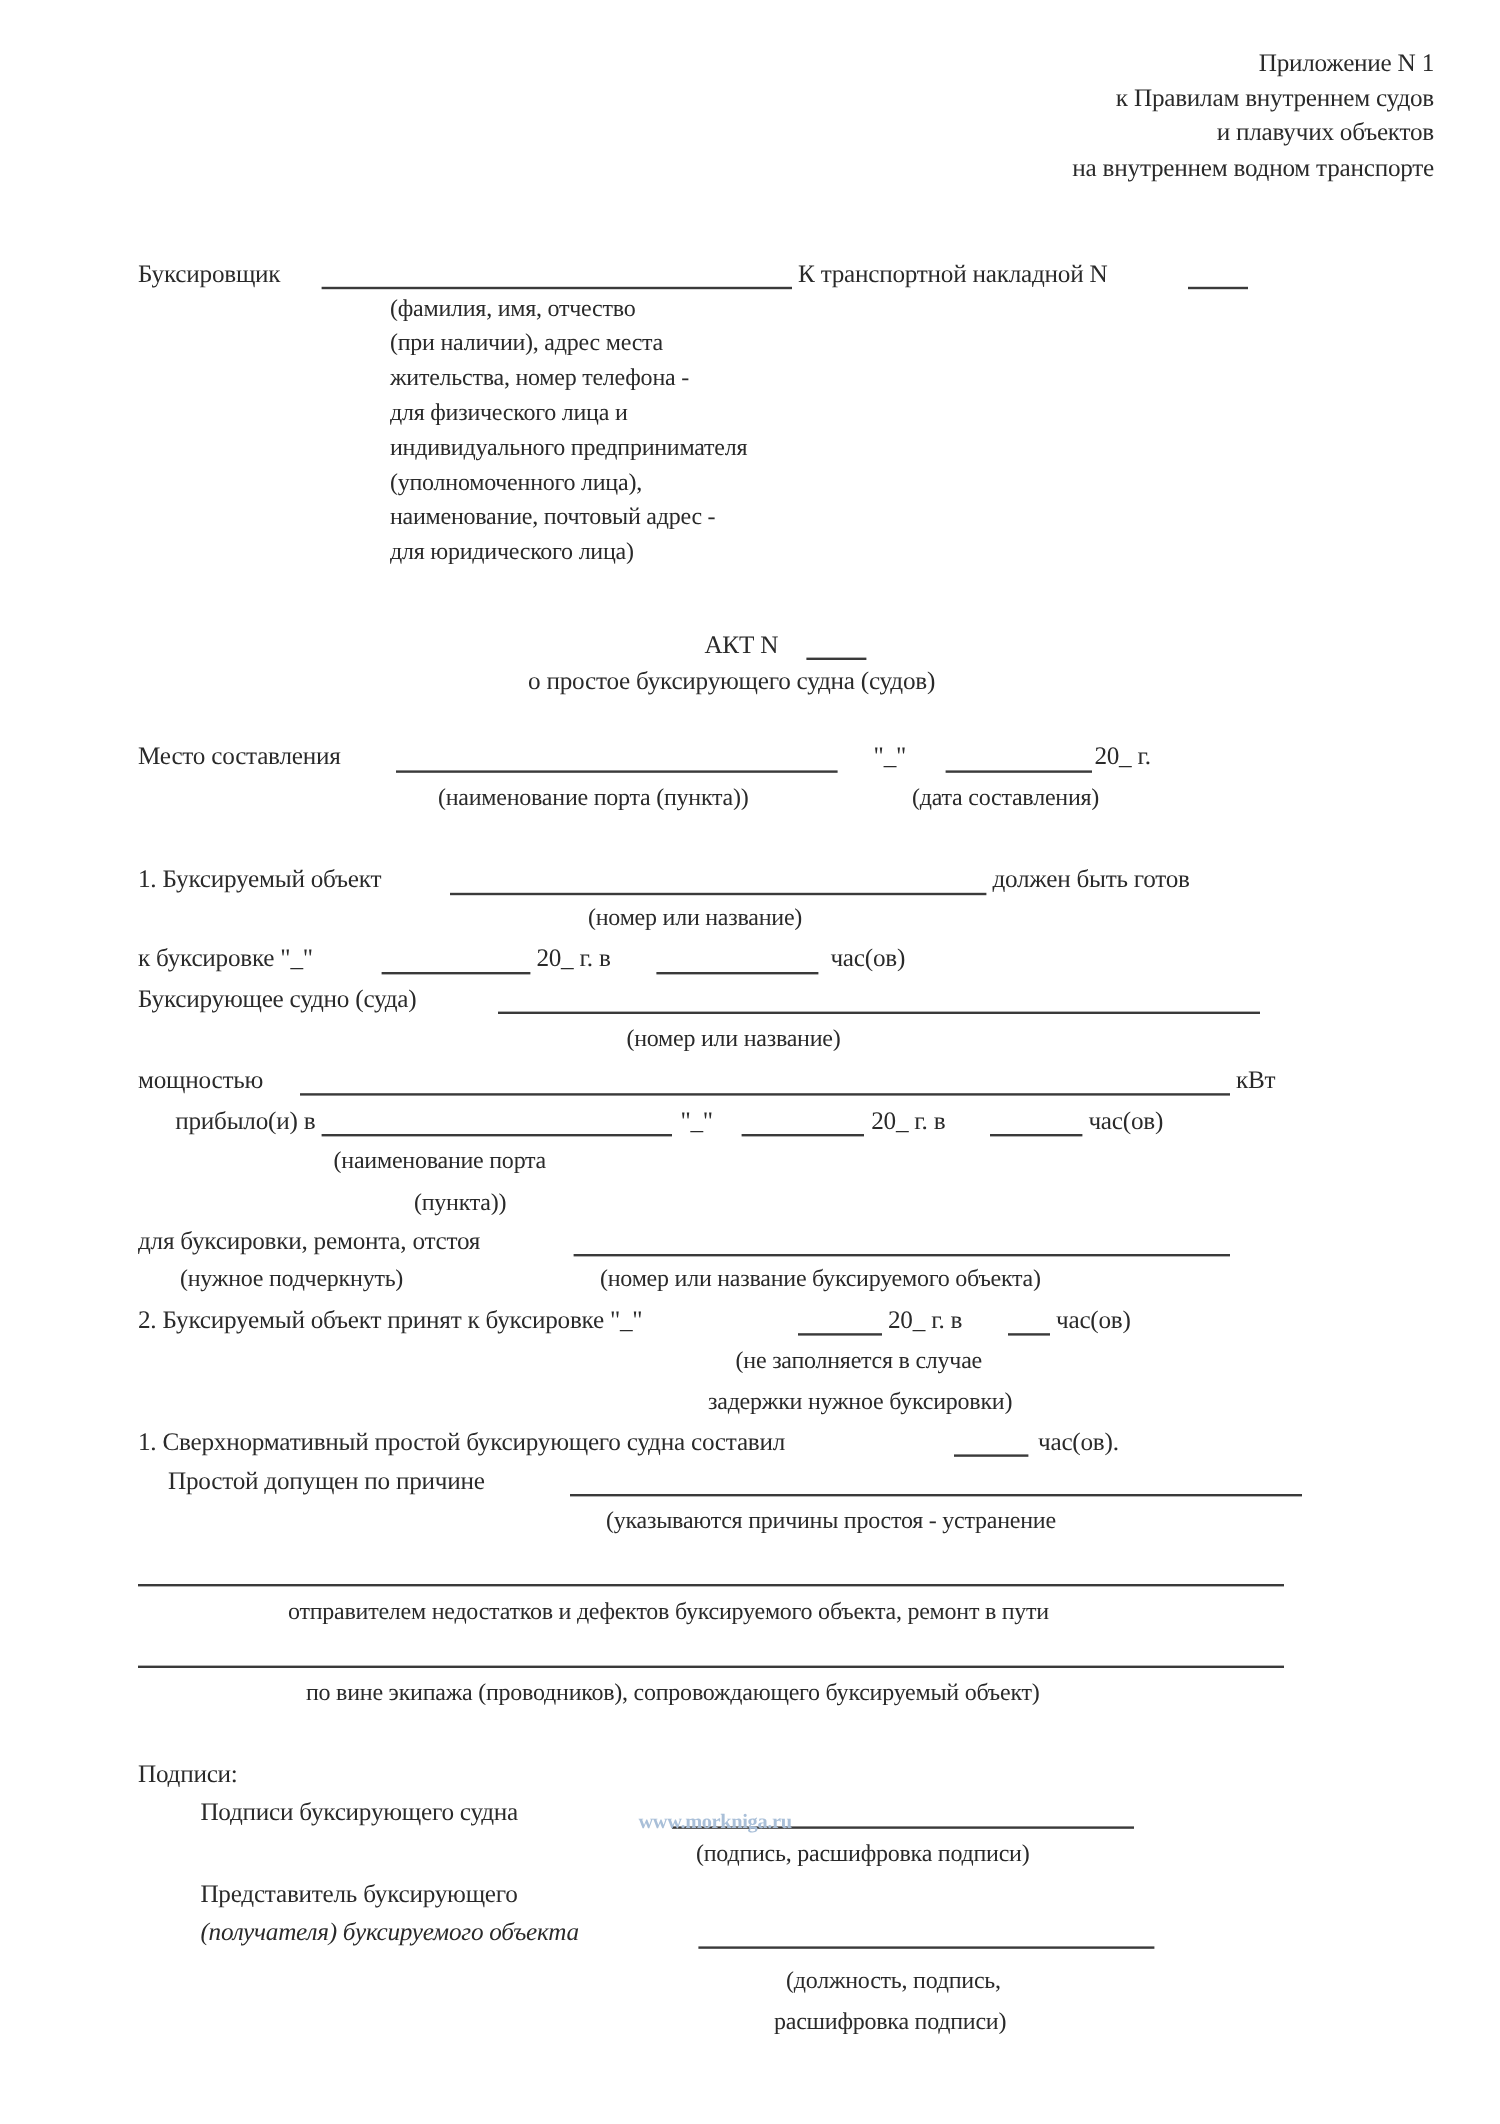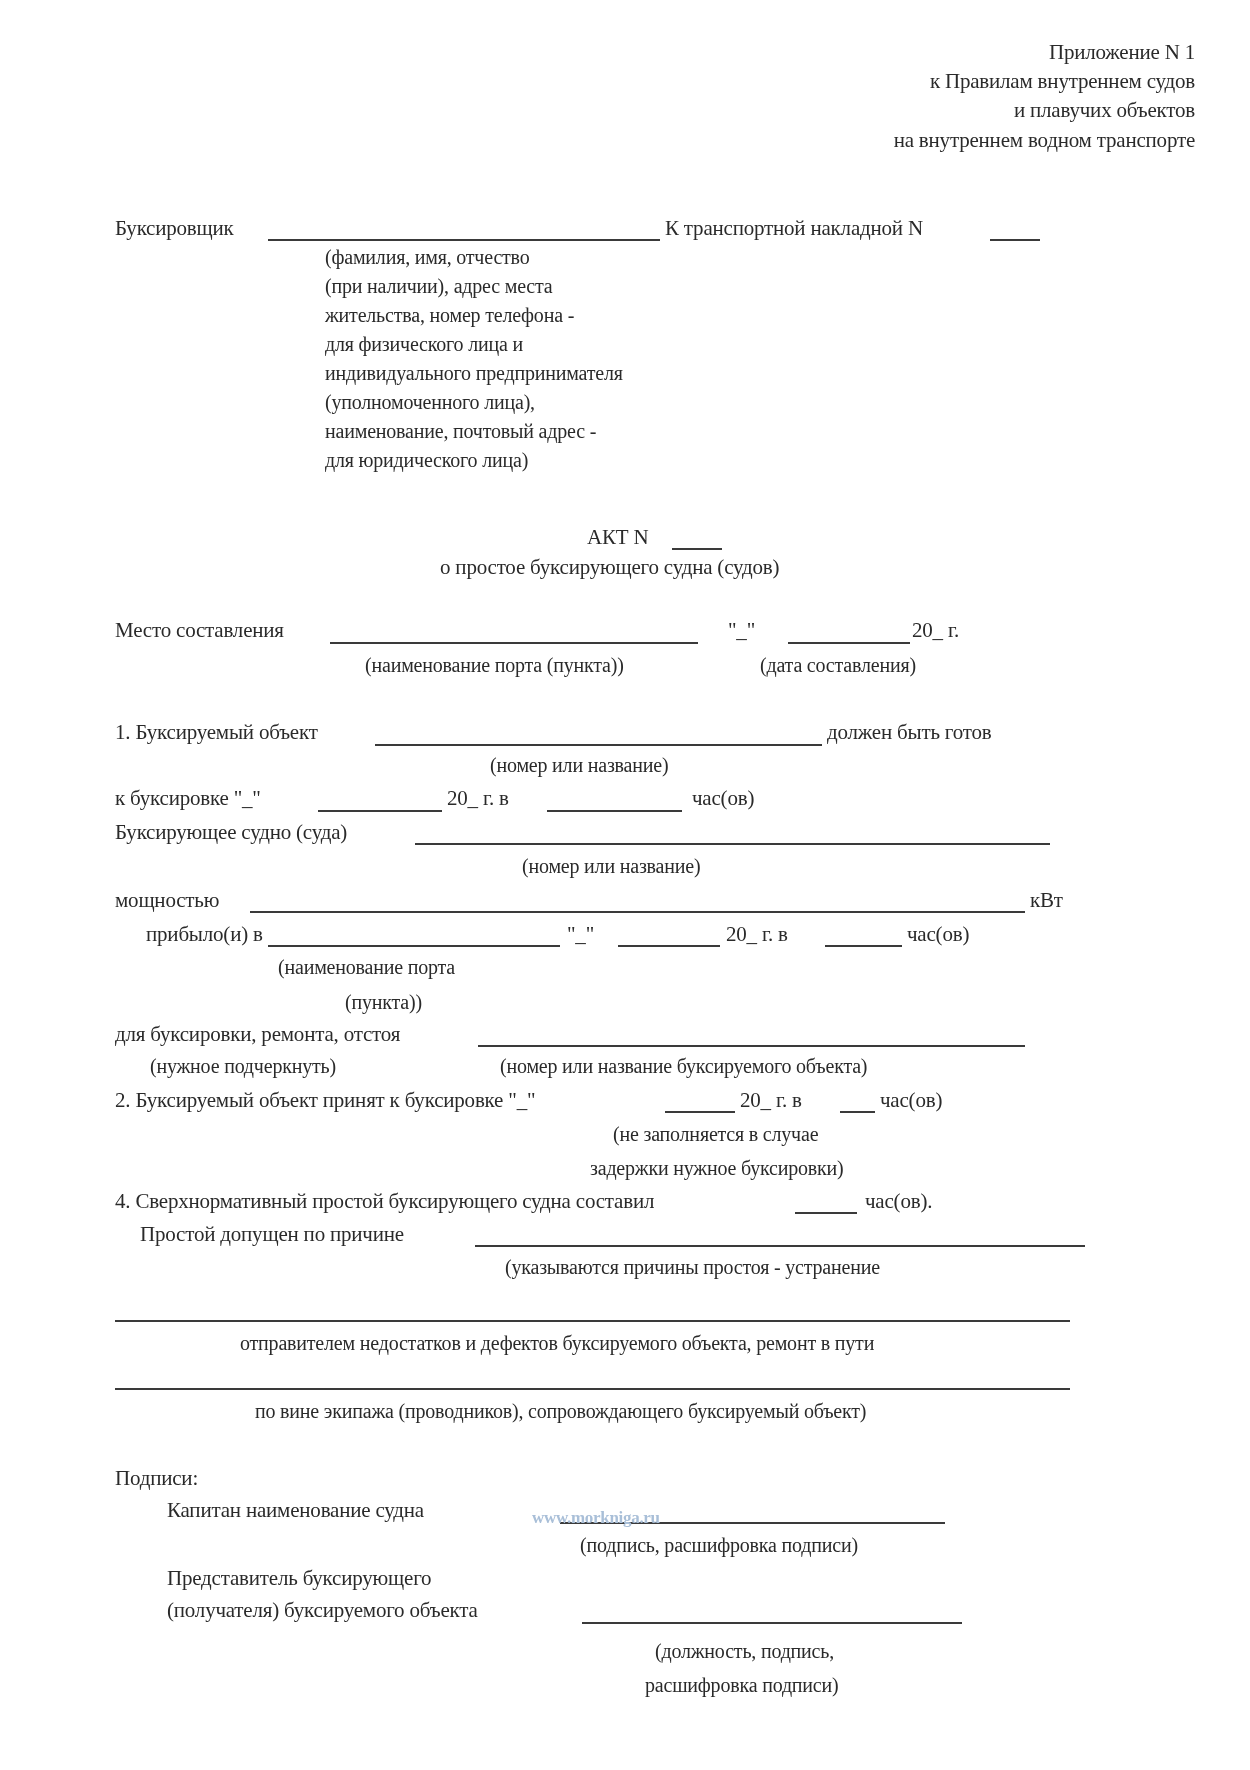--- a/index.html
+++ b/index.html
@@ -95,37 +95,37 @@
   <div class="t" style="left:115px; top:1100px;">2. Буксируемый объект принят к буксировке "_"</div>
   <div class="u" style="left:665px; width:70px; top:1111px;"></div>
   <div class="t" style="left:740px; top:1100px;">20_ г. в</div>
   <div class="u" style="left:840px; width:35px; top:1111px;"></div>
   <div class="t" style="left:880px; top:1100px;">час(ов)</div>
   <div class="t cap" style="left:613px; top:1134px;">(не заполняется в случае</div>
   <div class="t cap" style="left:590px; top:1168px;">задержки нужное буксировки)</div>
 </div>
 
 <div>
-  <div class="t" style="left:115px; top:1201px;">4. Сверхнормативный простой буксирующего судна составил</div>
+  <div class="t" style="left:115px; top:1201px;">1. Сверхнормативный простой буксирующего судна составил</div>
   <div class="u" style="left:795px; width:62px; top:1212px;"></div>
   <div class="t" style="left:865px; top:1201px;">час(ов).</div>
   <div class="t" style="left:140px; top:1234px;">Простой допущен по причине</div>
   <div class="u" style="left:475px; width:610px; top:1245px;"></div>
   <div class="t cap" style="left:505px; top:1267px;">(указываются причины простоя - устранение</div>
   <div class="u" style="left:115px; width:955px; top:1320px;"></div>
   <div class="t cap" style="left:240px; top:1343px;">отправителем недостатков и дефектов буксируемого объекта, ремонт в пути</div>
   <div class="u" style="left:115px; width:955px; top:1388px;"></div>
   <div class="t cap" style="left:255px; top:1411px;">по вине экипажа (проводников), сопровождающего буксируемый объект)</div>
 </div>
 
 <div>
   <div class="t" style="left:115px; top:1478px;">Подписи:</div>
-  <div class="t" style="left:167px; top:1510px;">Капитан наименование судна</div>
+  <div class="t" style="left:167px; top:1510px;">Подписи буксирующего судна</div>
   <div class="u" style="left:560px; width:385px; top:1522px;"></div>
   <div class="wm" style="left:532px; top:1518px;">www.morkniga.ru</div>
   <div class="t cap" style="left:580px; top:1545px;">(подпись, расшифровка подписи)</div>
 
   <div class="t" style="left:167px; top:1578px;">Представитель буксирующего</div>
-  <div class="t" style="left:167px; top:1610px;">(получателя) буксируемого объекта</div>
+  <div class="t" style="left:167px; top:1610px;font-style:italic;">(получателя) буксируемого объекта</div>
   <div class="u" style="left:582px; width:380px; top:1622px;"></div>
   <div class="t cap" style="left:655px; top:1651px;">(должность, подпись,</div>
   <div class="t cap" style="left:645px; top:1685px;">расшифровка подписи)</div>
 </div>
 
 </body></html>

